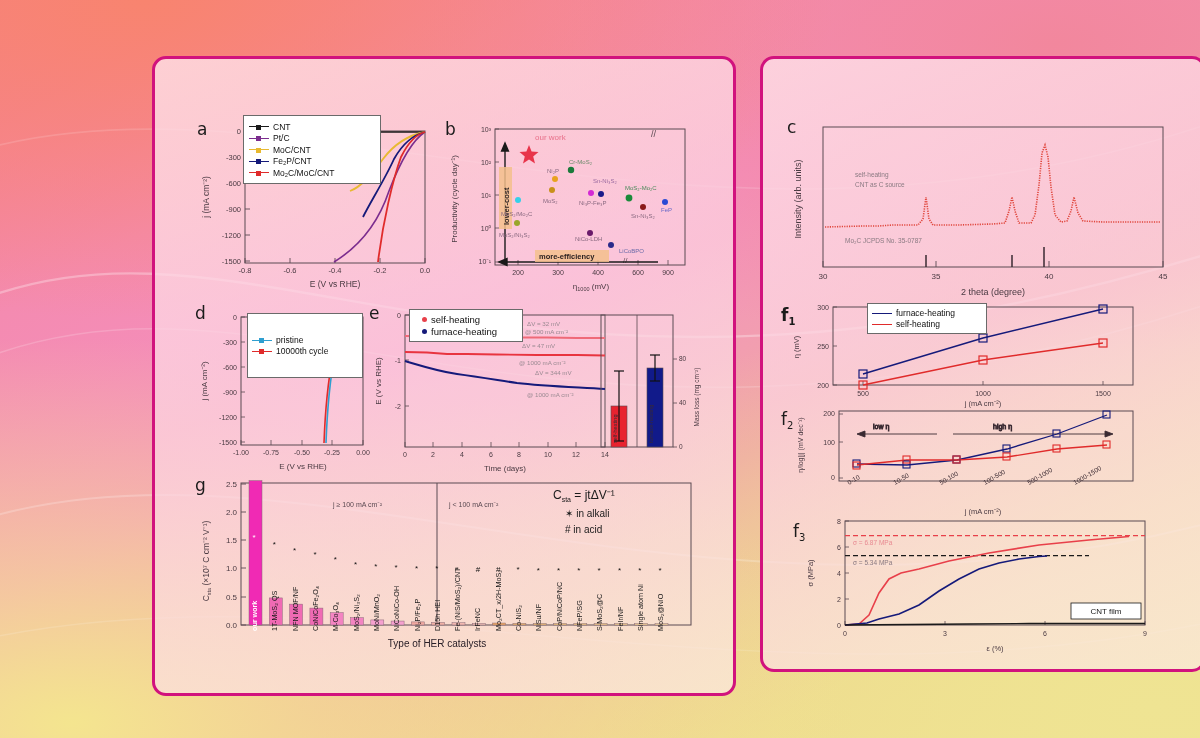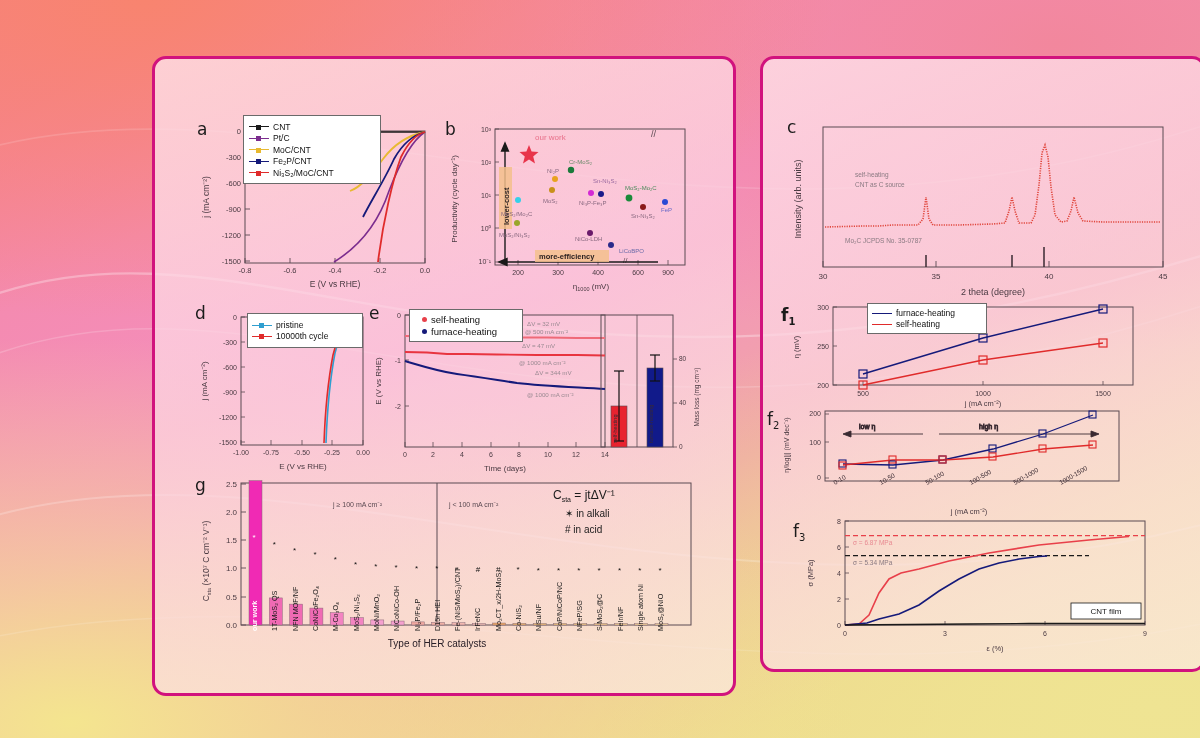--- a/index.html
+++ b/index.html
@@ -104,21 +104,21 @@
       <div class="legrow" style="margin:1.5px 0;">
           <span class="legline" style="border-color:#e8b930;background:#e8b930;"></span>
           <span class="legtxt">MoC/CNT</span>
         </div>
       <div class="legrow" style="margin:1.5px 0;">
           <span class="legline" style="border-color:#151a7a;background:#151a7a;"></span>
           <span class="legtxt">Fe₂P/CNT</span>
         </div>
       <div class="legrow" style="margin:1.5px 0;">
           <span class="legline" style="border-color:#e02b2b;background:#e02b2b;"></span>
-          <span class="legtxt">Ni₃S₂/MoC/CNT</span>
+          <span class="legtxt">Mo₂C/MoC/CNT</span>
         </div>
     </div>
   </div>
 
   <div class="panel" style="left:288px;top:58px;width:260px;height:190px;">
     <div class="plabel" style="left:2px;top:2px;">b</div>
     <svg width="260" height="190" viewBox="0 0 260 190">
       <g class="axtxt" font-size="7">
         <rect x="52" y="12" width="190" height="136" fill="rgba(255,255,255,0.05)" stroke="#5b4a52" stroke-width="1"></rect>
         <text x="48" y="15" text-anchor="end">10³</text>
@@ -222,21 +222,21 @@
         <text x="78" y="158" text-anchor="middle">-0.75</text>
         <text x="109" y="158" text-anchor="middle">-0.50</text>
         <text x="139" y="158" text-anchor="middle">-0.25</text>
         <text x="170" y="158" text-anchor="middle">0.00</text>
         <text x="110" y="172" text-anchor="middle" font-size="8">E (V vs RHE)</text>
         <text transform="translate(14,84) rotate(-90)" text-anchor="middle" font-size="8">j (mA cm⁻²)</text>
       </g>
       <path d="M170,21 C 158,23 148,32 142,56 C 137,82 134,118 133,146" fill="none" stroke="#2f9fd0" stroke-width="1.6"></path>
       <path d="M170,21 C 157,23 146,33 140,58 C 135,84 132,118 131,146" fill="none" stroke="#e02b2b" stroke-width="1.6"></path>
     </svg>
-    <div class="legbox" style="left:54px;top:16px;width:106px;padding:5px 4px;">
+    <div class="legbox" style="left:54px;top:16px;width:106px;padding:20px 4px;">
       <div class="legrow" style="margin:1px 0;">
           <span class="legline" style="border-color:#2f9fd0;background:#2f9fd0;"></span>
           <span class="legtxt">pristine</span>
         </div>
       <div class="legrow" style="margin:1px 0;">
           <span class="legline" style="border-color:#e02b2b;background:#e02b2b;"></span>
           <span class="legtxt">10000th cycle</span>
         </div>
     </div>
   </div>
@@ -507,21 +507,21 @@
           <span class="legline" style="border-color:#151a7a;"></span>
           <span class="legtxt">furnace-heating</span>
         </div>
       <div class="legrow" style="margin:1px 0;">
           <span class="legline" style="border-color:#e02b2b;"></span>
           <span class="legtxt">self-heating</span>
         </div>
     </div>
   </div>
 
-  <div class="panel" style="left:0;top:342px;width:410px;height:115px;text-align:center;">
+  <div class="panel" style="left:14px;top:342px;width:410px;height:115px;text-align:center;">
     <div class="plabel" style="left:4px;top:8px;">
       <span>f</span><sub>2</sub>
     </div>
     <svg width="410" height="115" viewBox="0 0 410 115">
       <g class="axtxt" font-size="7">
         <rect x="62" y="10" width="294" height="70" fill="rgba(255,255,255,0.05)" stroke="#5b4a52" stroke-width="1"></rect>
         <text x="58" y="15" text-anchor="end">200</text>
         <text x="58" y="44" text-anchor="end">100</text>
         <text x="58" y="79" text-anchor="end">0</text>
         <g stroke="#5b4a52" stroke-width=".8">

